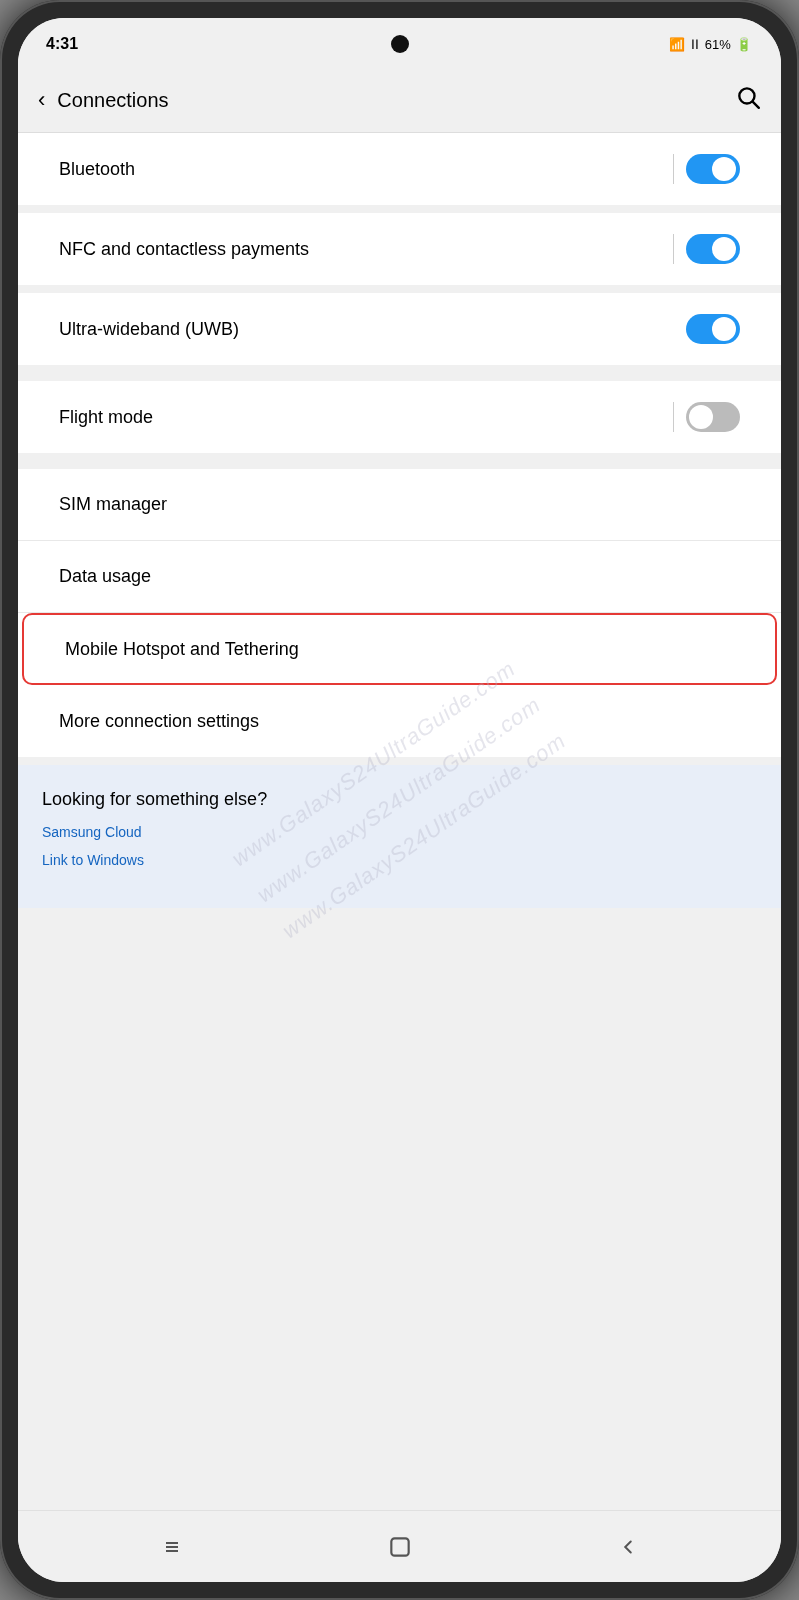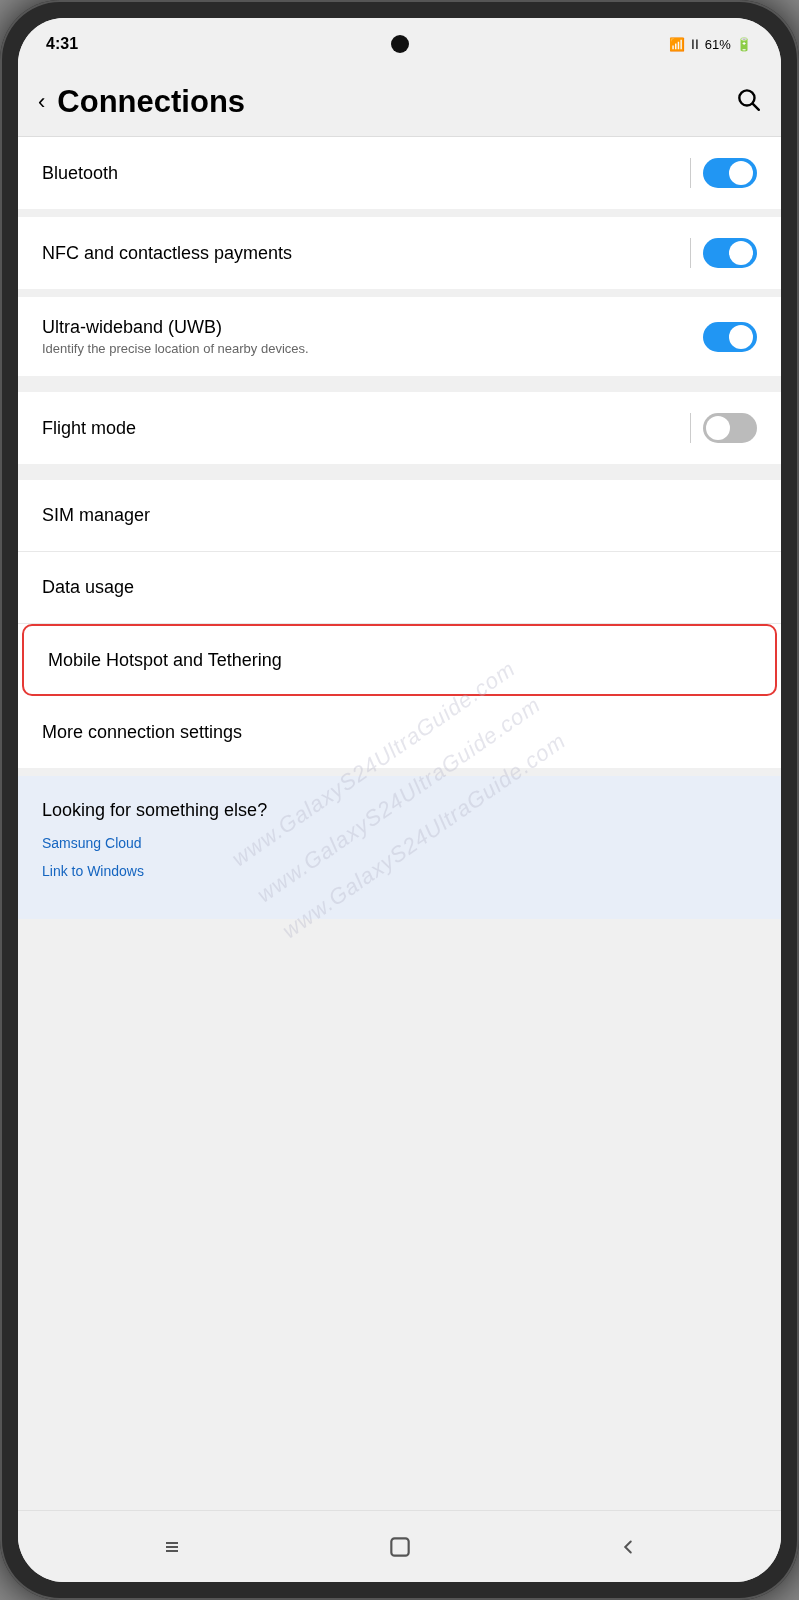--- a/index.html
+++ b/index.html
@@ -114,22 +114,22 @@
     }
 
     .back-arrow {
       font-size: 22px;
       color: #000;
       font-weight: 300;
       cursor: pointer;
     }
 
     .header-title {
-      font-size: 31px;
-      font-weight: 700;
+      font-size: 20px;
+      font-weight: 400;
       color: #000;
     }
 
     .search-icon-btn {
       font-size: 22px;
       color: #000;
       cursor: pointer;
     }
 
     
@@ -140,21 +140,21 @@
 
     .settings-section {
       background: #ffffff;
       margin-bottom: 8px;
     }
 
     .settings-item {
       display: flex;
       align-items: center;
       justify-content: center;
-      padding: 20px 24px;
+      padding: 20px 41px;
       border-bottom: 1px solid #e8e8e8;
       cursor: pointer;
       min-height: 72px;
     }
 
     .settings-item:last-child {
       border-bottom: none;
     }
 
     .settings-item-content {
@@ -358,21 +358,20 @@
           <div class="toggle on">
             <div class="toggle-knob"></div>
           </div>
         </div>
       </div>
 
       <div class="settings-section">
         <div class="settings-item">
           <div class="settings-item-content">
             <div class="settings-item-title">Ultra-wideband (UWB)</div>
-            <div class="settings-item-subtitle">Identify the precise location of nearby devices.</div>
           </div>
           <div class="toggle on">
             <div class="toggle-knob"></div>
           </div>
         </div>
       </div>
 
       <div class="section-gap"></div>
 
       <div class="settings-section">

